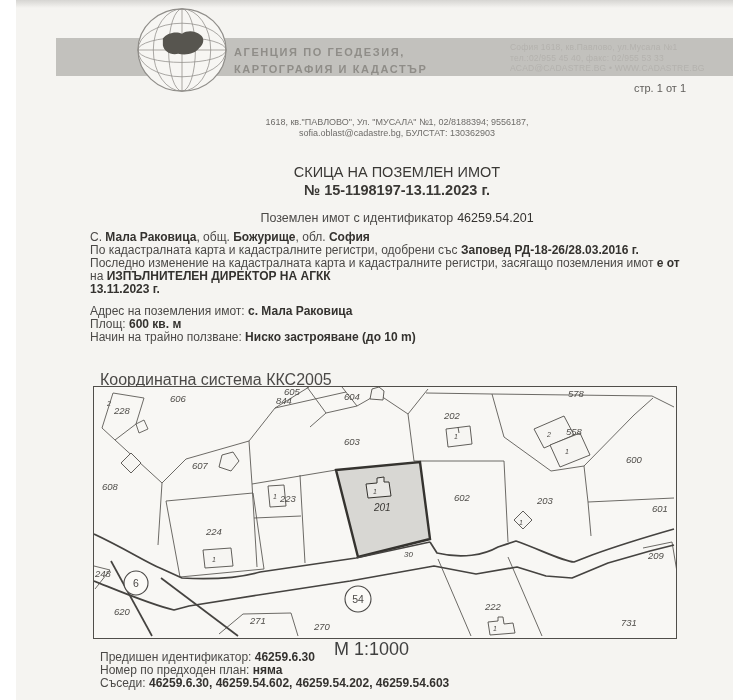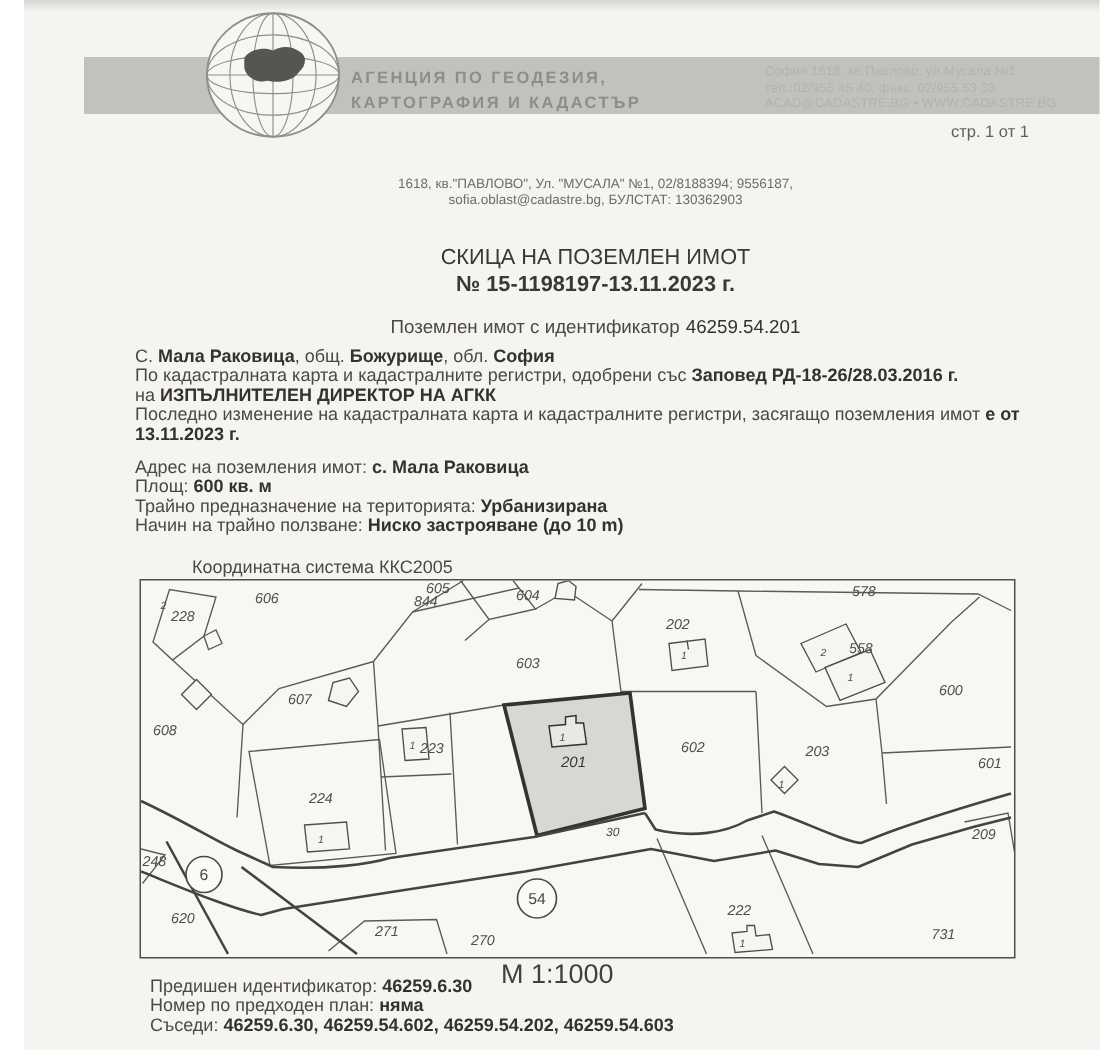--- a/index.html
+++ b/index.html
@@ -25,21 +25,21 @@
         font-size:9px;color:#6e6c69;}
   .doc-title{position:absolute;left:40px;width:682px;top:164px;text-align:center;
         font-size:14.5px;font-weight:normal;color:#3a3835;}
   .doc-number{position:absolute;left:40px;width:682px;top:182px;text-align:center;
         font-size:14.5px;font-weight:bold;color:#3a3835;}
   .identifier{position:absolute;left:40px;width:682px;top:211px;text-align:center;font-size:12.5px;}
   .identifier .b{font-weight:normal;color:#34322f;margin-left:4px;}
   .prop{position:absolute;left:74px;top:231px;font-size:12px;line-height:13px;white-space:nowrap;}
   .prop .gap{height:9px;}
   .b{font-weight:bold;color:#34322f;}
-  .coordsys{position:absolute;left:92px;top:371px;font-size:12px;color:#4b4947;padding-left:20px;}
+  .coordsys{position:absolute;left:64px;top:371px;font-size:16px;color:#4b4947;padding-left:20px;}
   .map{position:absolute;left:77px;top:386px;width:582px;height:251px;
         border:1.2px solid #504e4a;background:#f8f7f4;}
   .map svg{display:block;width:582px;height:251px;}
   .pl path{fill:none;stroke:#5c5a56;stroke-width:.9;}
   .rd path{fill:none;stroke:#454340;stroke-width:1.7;stroke-linejoin:round;}
   .bld path{fill:#f6f5f2;stroke:#504e4a;stroke-width:.9;}
   #parcel-201{fill:var(--highlight-parcel-fill,#d8d7d3);stroke:#35332f;stroke-width:2.4;}
   #bldg-201{fill:#e9e8e5;stroke:#35332f;stroke-width:1;}
   .ml-parcel{font:italic 9.5px "Liberation Sans",sans-serif;fill:#504e4a;}
   .ml-building{font:italic 7px "Liberation Sans",sans-serif;fill:#504e4a;}
@@ -91,27 +91,26 @@
   <div class="doc-title">СКИЦА НА ПОЗЕМЛЕН ИМОТ</div>
   <div class="doc-number">№ 15-1198197-13.11.2023 г.</div>
 
   <div class="identifier">
     <span>Поземлен имот с идентификатор</span><span class="b">46259.54.201</span>
   </div>
 
   <div class="prop" id="property-details">
       <div><span>С. </span><span class="b">Мала Раковица</span><span>, общ. </span><span class="b">Божурище</span><span>, обл. </span><span class="b">София</span></div>
       <div><span>По кадастралната карта и кадастралните регистри, одобрени със </span><span class="b">Заповед РД-18-26/28.03.2016 г.</span></div>
+      <div><span>Последно изменение на кадастралната карта и кадастралните регистри, засягащо поземления имот </span><span class="b">е от</span></div>
       <div><span>на </span><span class="b">ИЗПЪЛНИТЕЛЕН ДИРЕКТОР НА АГКК</span></div>
-      <div><span>Последно изменение на кадастралната карта и кадастралните регистри, засягащо поземления имот </span><span class="b">е от</span></div>
       <div><span class="b">13.11.2023 г.</span></div>
       <div class="gap"></div>
       <div><span>Адрес на поземления имот: </span><span class="b">с. Мала Раковица</span></div>
       <div><span>Площ: </span><span class="b">600 кв. м</span></div>
-      <div><span>Трайно предназначение на територията: </span><span class="b">Урбанизирана</span></div>
       <div><span>Начин на трайно ползване: </span><span class="b">Ниско застрояване (до 10 m)</span></div>
     </div>
 
   <div class="coordsys">Координатна система ККС2005</div>
 
   <div class="map">
     <svg id="map-svg" viewBox="0 0 582 251">
       <g class="pl">
         <path d="M8,41 L19,6 L50,11 L42,37 L21,53 Z"></path>
         <path d="M42,37 L50,33 L54,42 L45,46 Z"></path>

